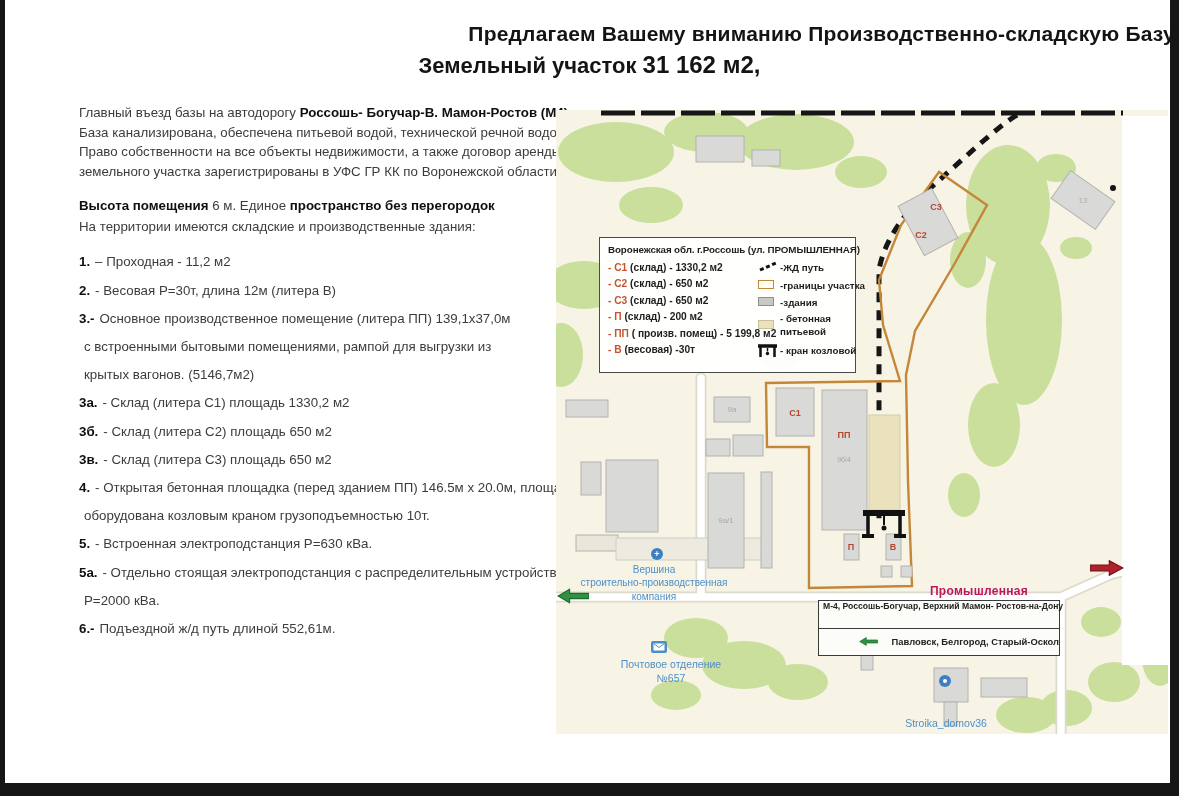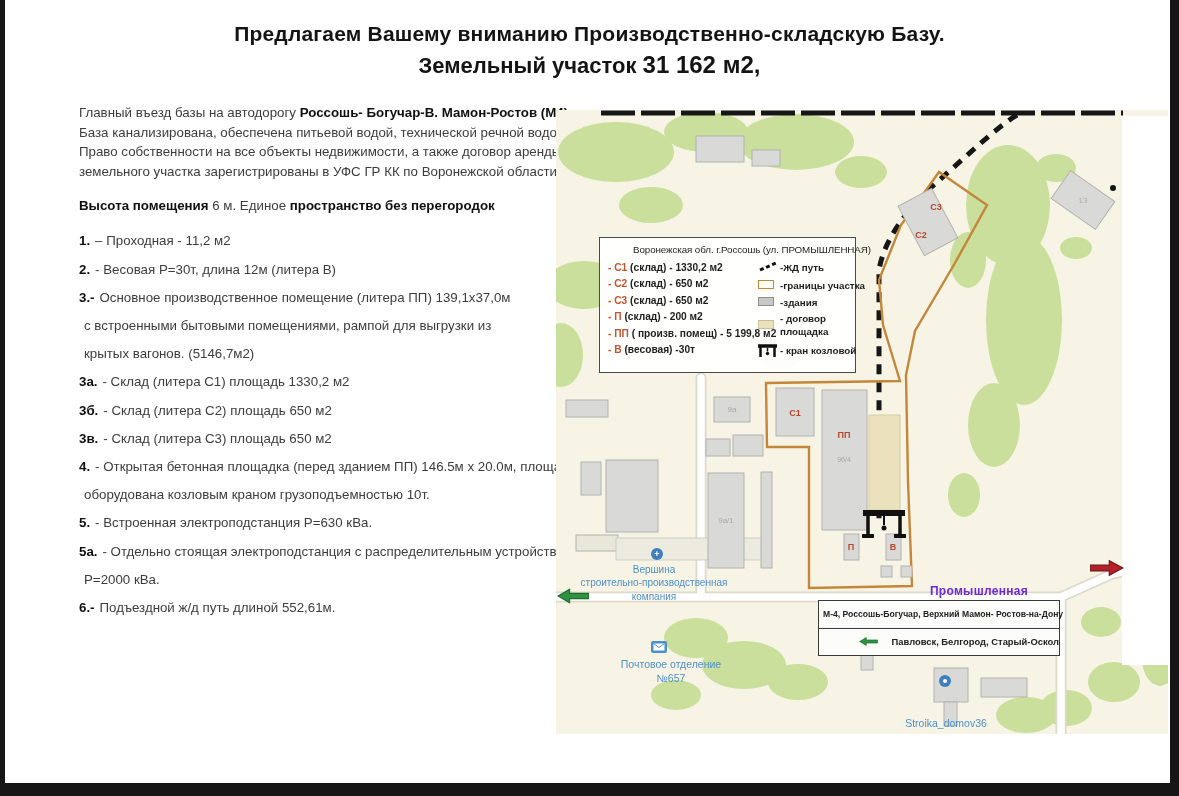--- a/index.html
+++ b/index.html
@@ -5,77 +5,77 @@
   html,body{margin:0;padding:0;background:#fff;}
   .page{position:relative;width:1179px;height:796px;background:#ffffff;overflow:hidden;
         font-family:"Liberation Sans",sans-serif;}
   .edge{position:absolute;background:#161616;}
   .edge-left{left:0;top:0;width:5px;height:796px;}
   .edge-right{right:0;top:0;width:9px;height:796px;}
   .edge-bottom{left:0;top:783px;width:1179px;height:13px;}
 
   
   .title{position:absolute;left:0;top:22px;width:1179px;text-align:center;color:#141414;}
-  .t1{font-size:21px;font-weight:700;letter-spacing:.2px;}
+  .t1{font-size:21px;font-weight:700;letter-spacing:.2px;text-align:right;}
   .t2{font-size:22px;font-weight:700;margin-top:5px;}
   .t2 .big{font-size:24px;}
 
   
   .info{position:absolute;left:79px;top:103px;width:500px;color:#3c3c3c;font-size:13.3px;}
   .intro div{line-height:19.6px;white-space:nowrap;}
   .intro b, .hline b{color:#0f0f0f;}
   .hline{margin-top:14px;line-height:21px;}
   .list{margin-top:11px;}
   .li{line-height:28.2px;white-space:nowrap;}
   .li .num{font-weight:700;color:#0f0f0f;margin-right:5px;}
 
   
   .map{position:absolute;left:556px;top:110px;width:612px;height:624px;background:#f7f4e6;}
   .map svg.base{position:absolute;left:0;top:0;}
   .wstrip{position:absolute;left:566px;top:6px;width:46px;height:549px;background:#ffffff;}
 
   
   .legend{position:absolute;left:43px;top:127px;width:257px;background:rgba(255,255,255,.96);
           border:1px solid #4a4a4a;padding:6px 8px 7px 8px;box-sizing:border-box;color:#1d1d1d;}
-  .legend .lt{font-size:9.8px;font-weight:400;margin-bottom:5px;white-space:nowrap;letter-spacing:-.1px;margin-left:25px;}
+  .legend .lt{font-size:9.8px;font-weight:700;margin-bottom:5px;white-space:nowrap;letter-spacing:-.1px;}
   .lcols{display:flex;}
   .lcol-a{width:150px;flex:none;}
   .lrow{font-size:10.2px;font-weight:700;line-height:16.4px;white-space:nowrap;}
   .lrow .lab{color:#c2542f;}
   .lcol-b{flex:1;}
   .srow{display:flex;align-items:center;font-size:9.8px;font-weight:700;line-height:12.5px;margin-bottom:3.5px;}
   .srow .ic{width:22px;flex:none;padding-top:1px;}
   .srow .nw{white-space:nowrap;}
   .sw{display:inline-block;width:16px;height:9px;box-sizing:border-box;}
   .sw-bound{background:#fffdf4;border:1.6px solid #c4873a;}
   .sw-bld{background:#c8c8c6;border:1px solid #8f8f8c;}
   .sw-conc{background:#eae2bc;border:1px solid #c9c09a;}
 
   
   .signs{position:absolute;left:262px;top:490px;width:242px;height:56px;background:#fcfcf9;
          border:1.6px solid #3a3a3a;box-sizing:border-box;display:flex;flex-direction:column;}
-  .signr1{flex:1;display:flex;align-items:center;border-bottom:1.4px solid #3a3a3a;padding:0 3px 0 4px;}
+  .signr1{flex:1;display:flex;align-items:flex-start;border-bottom:1.4px solid #3a3a3a;padding:0 3px 0 4px;}
   .signr1 .stxt{font-size:8.6px;font-weight:700;color:#222;white-space:nowrap;}
   .signr1 svg{margin-left:auto;}
   .signr2{flex:1;display:flex;align-items:center;padding-left:40px;text-align:center;}
   .signr2 .stxt{font-size:9.4px;font-weight:700;color:#222;margin-left:14px;white-space:nowrap;}
 
   
   .poi{position:absolute;color:#4e8fc7;text-align:center;}
   .poi-vershina{left:10px;top:453px;width:176px;font-size:10px;line-height:13.3px;}
   .poi-post{left:45px;top:547px;width:140px;font-size:10.5px;line-height:14px;}
   .poi-stroika{left:320px;top:607px;width:140px;font-size:10.5px;}
   .poi-ic{position:absolute;display:flex;align-items:center;justify-content:center;box-sizing:border-box;}
   .ic-vershina{left:95px;top:438px;width:12px;height:12px;border-radius:50%;background:#3f7fbf;
                color:#fff;font-size:9px;font-weight:700;line-height:12px;}
   .ic-post{left:95px;top:531px;width:16px;height:12px;border-radius:2px;background:#4e8fc7;}
   .ic-stroika{left:383px;top:565px;width:12px;height:12px;border-radius:50%;background:#3f7fbf;}
   .ic-stroika span{width:4px;height:4px;border-radius:50%;background:#fff;}
 
-  .street{position:absolute;left:366px;top:474px;width:114px;text-align:center;color:#6d28d9;
+  .street{position:absolute;left:366px;top:474px;width:114px;text-align:center;color:#be185d;
           font-size:12px;font-weight:600;letter-spacing:.3px;}
   .map-arrow{position:absolute;}
   .arrow-red-map{left:534px;top:449px;}
   .arrow-green-map{left:1px;top:478px;}
 </style>
 </head>
 <body>
 
 <div class="page">
   <div class="edge edge-left"></div>
@@ -89,20 +89,21 @@
 
   <div class="info">
     <div class="intro">
       <div><span>Главный въезд базы на автодорогу </span><b>Россошь- Богучар-В. Мамон-Ростов (М4).</b></div>
       <div>База канализирована, обеспечена питьевой водой, технической речной водой.</div>
       <div>Право собственности на все объекты недвижимости, а также договор аренды</div>
       <div>земельного участка зарегистрированы в УФС ГР КК по Воронежской области.</div>
     </div>
     <div class="hline">
       <div><b>Высота помещения</b><span> 6 м. Единое </span><b>пространство без перегородок</b></div>
+      <div>На территории имеются складские и производственные здания:</div>
     </div>
     <div class="list">
       <div class="li"><span class="num">1.</span><span>– Проходная - 11,2 м2</span></div>
       <div class="li"><span class="num">2.</span><span>- Весовая Р=30т, длина 12м (литера В)</span></div>
       <div class="li"><span class="num">3.-</span><span>Основное производственное помещение (литера ПП) 139,1х37,0м</span></div>
       <div class="li"><span class="num"></span><span>с встроенными бытовыми помещениями, рампой для выгрузки из</span></div>
       <div class="li"><span class="num"></span><span>крытых вагонов. (5146,7м2)</span></div>
       <div class="li"><span class="num">3а.</span><span>- Склад (литера С1) площадь 1330,2 м2</span></div>
       <div class="li"><span class="num">3б.</span><span>- Склад (литера С2) площадь 650 м2</span></div>
       <div class="li"><span class="num">3в.</span><span>- Склад (литера С3) площадь 650 м2</span></div>
@@ -228,21 +229,21 @@
           <div class="srow">
             <span class="ic"><span class="sw sw-bound"></span></span>
             <span class="nw">-границы участка</span>
           </div>
           <div class="srow">
             <span class="ic"><span class="sw sw-bld"></span></span>
             <span class="nw">-здания</span>
           </div>
           <div class="srow">
             <span class="ic"><span class="sw sw-conc"></span></span>
-            <span>- договор площадка</span>
+            <span>- бетонная питьевой</span>
           </div>
           <div class="srow">
             <span class="ic"><svg width="19" height="15">
                   <path d="M2.5,14 V4 M16.5,14 V4" stroke="#111" stroke-width="2.5" fill="none"></path>
                   <path d="M0,3 H19" stroke="#111" stroke-width="3.5" fill="none"></path>
                   <path d="M9.5,5 V8.5" stroke="#111" stroke-width="1.5" fill="none"></path>
                   <circle cx="9.5" cy="10.5" r="1.7" fill="#111"></circle>
                 </svg></span>
             <span class="nw">- кран козловой</span>
           </div>

